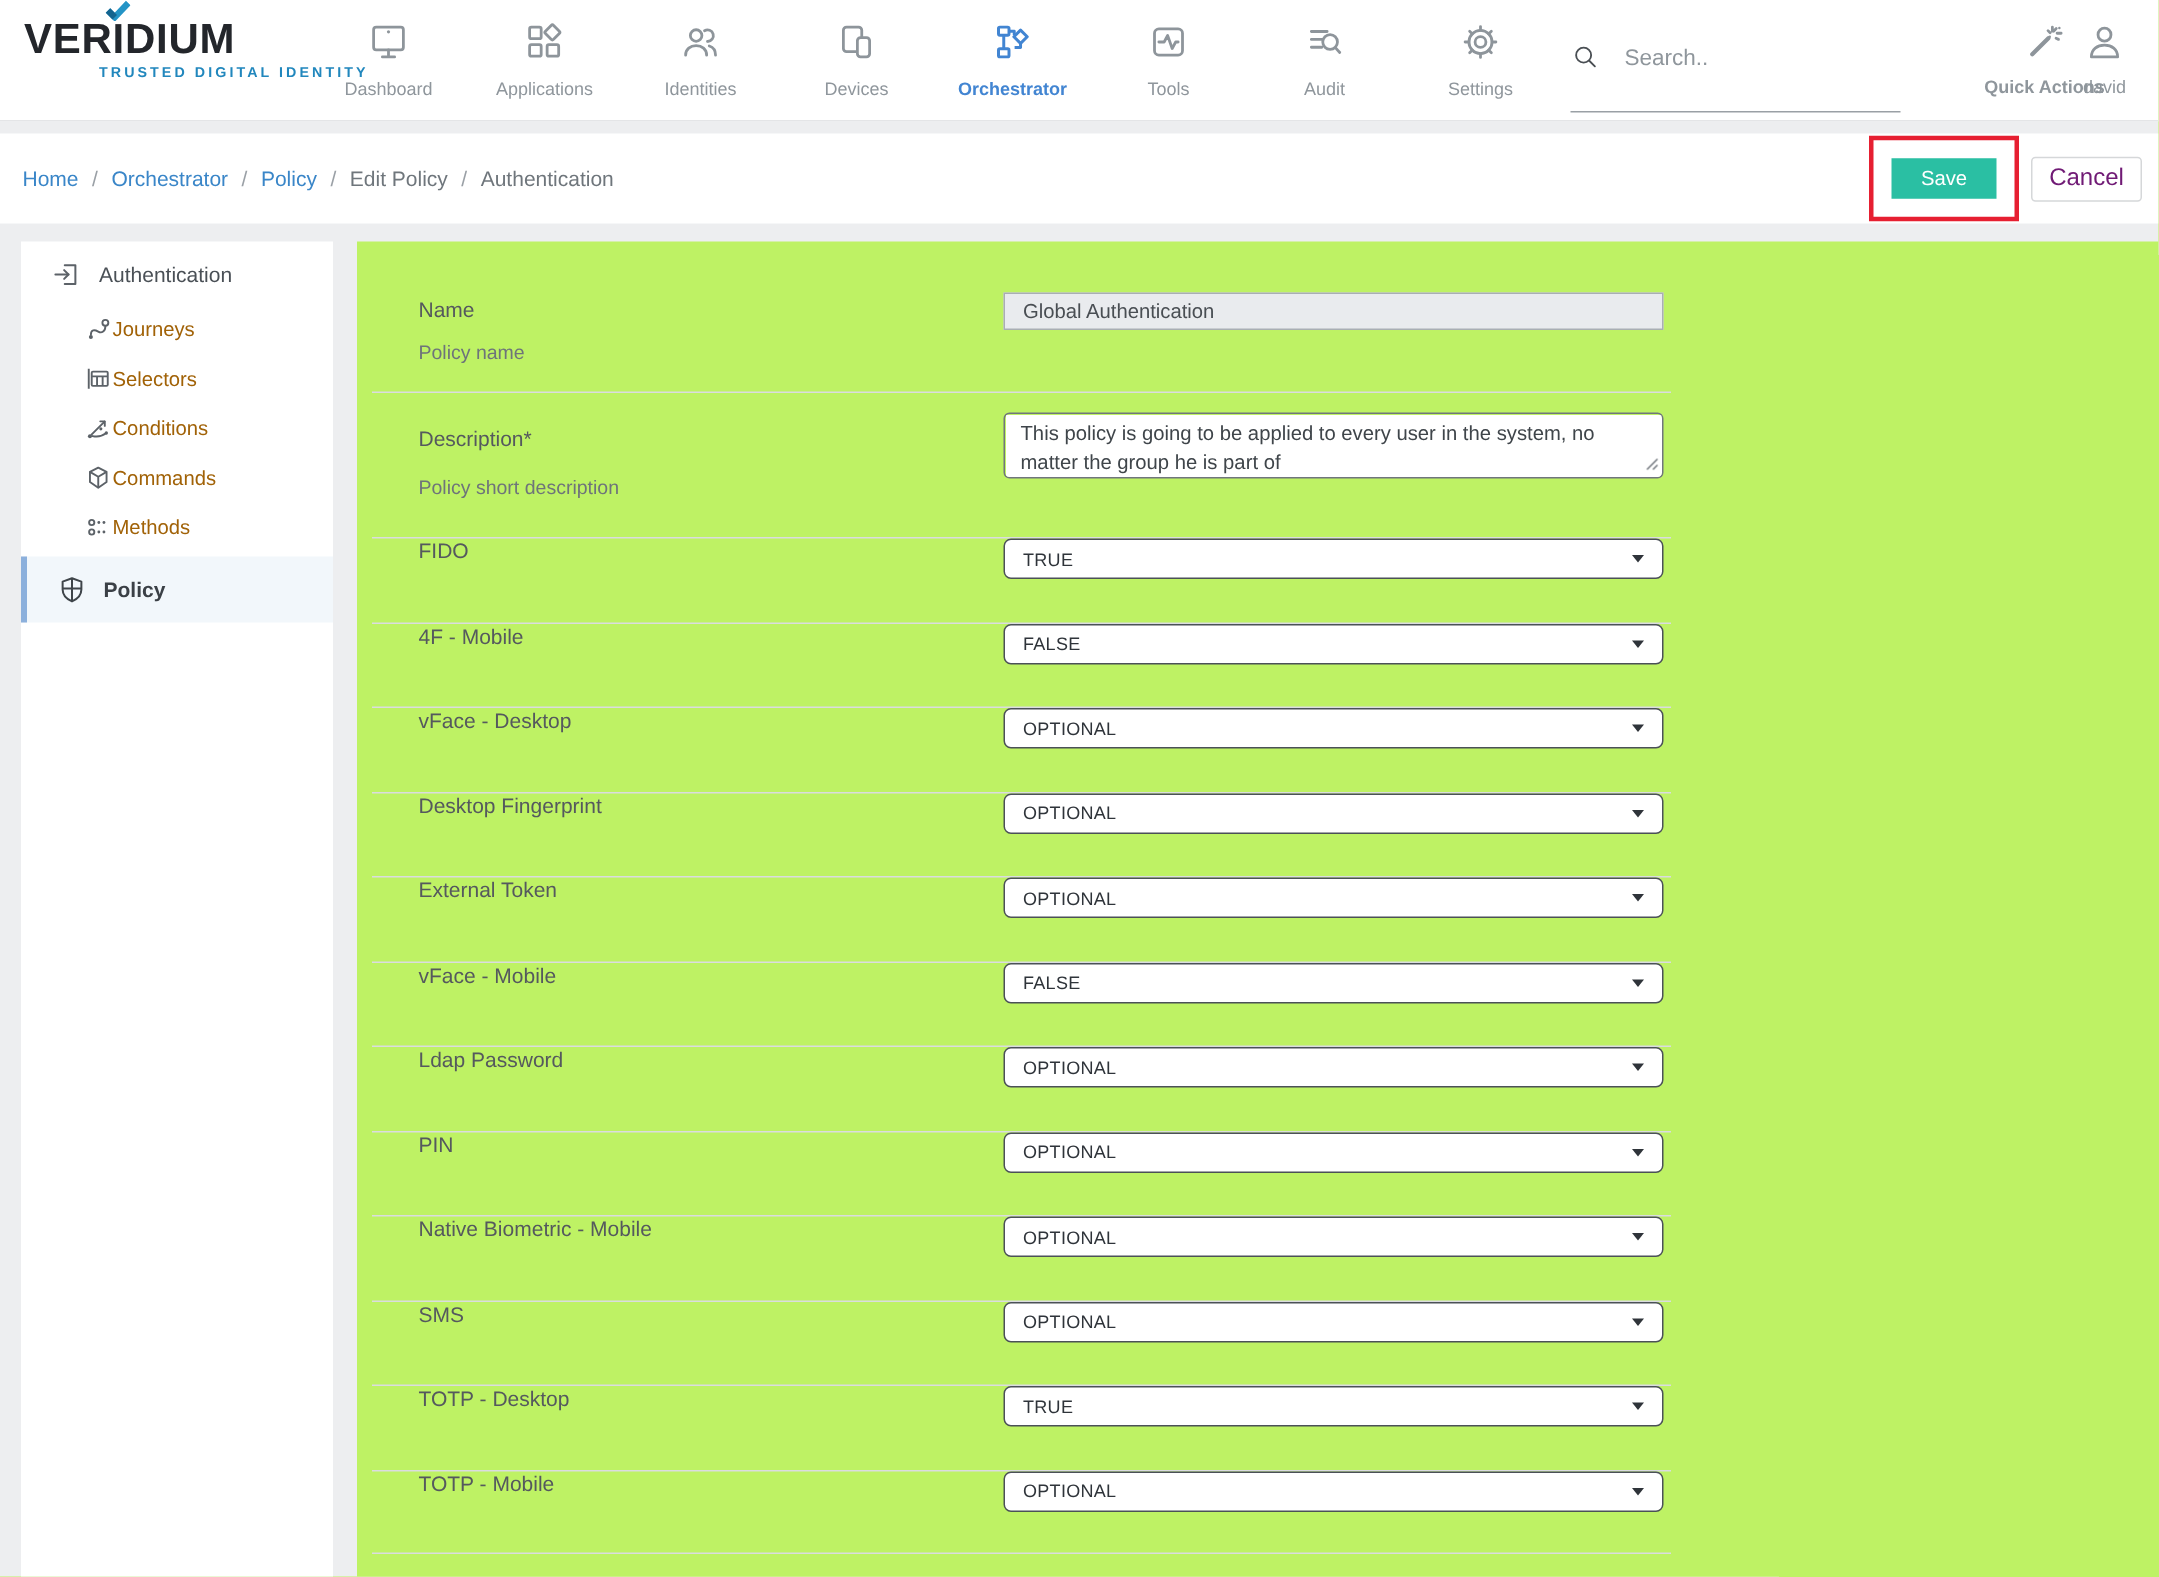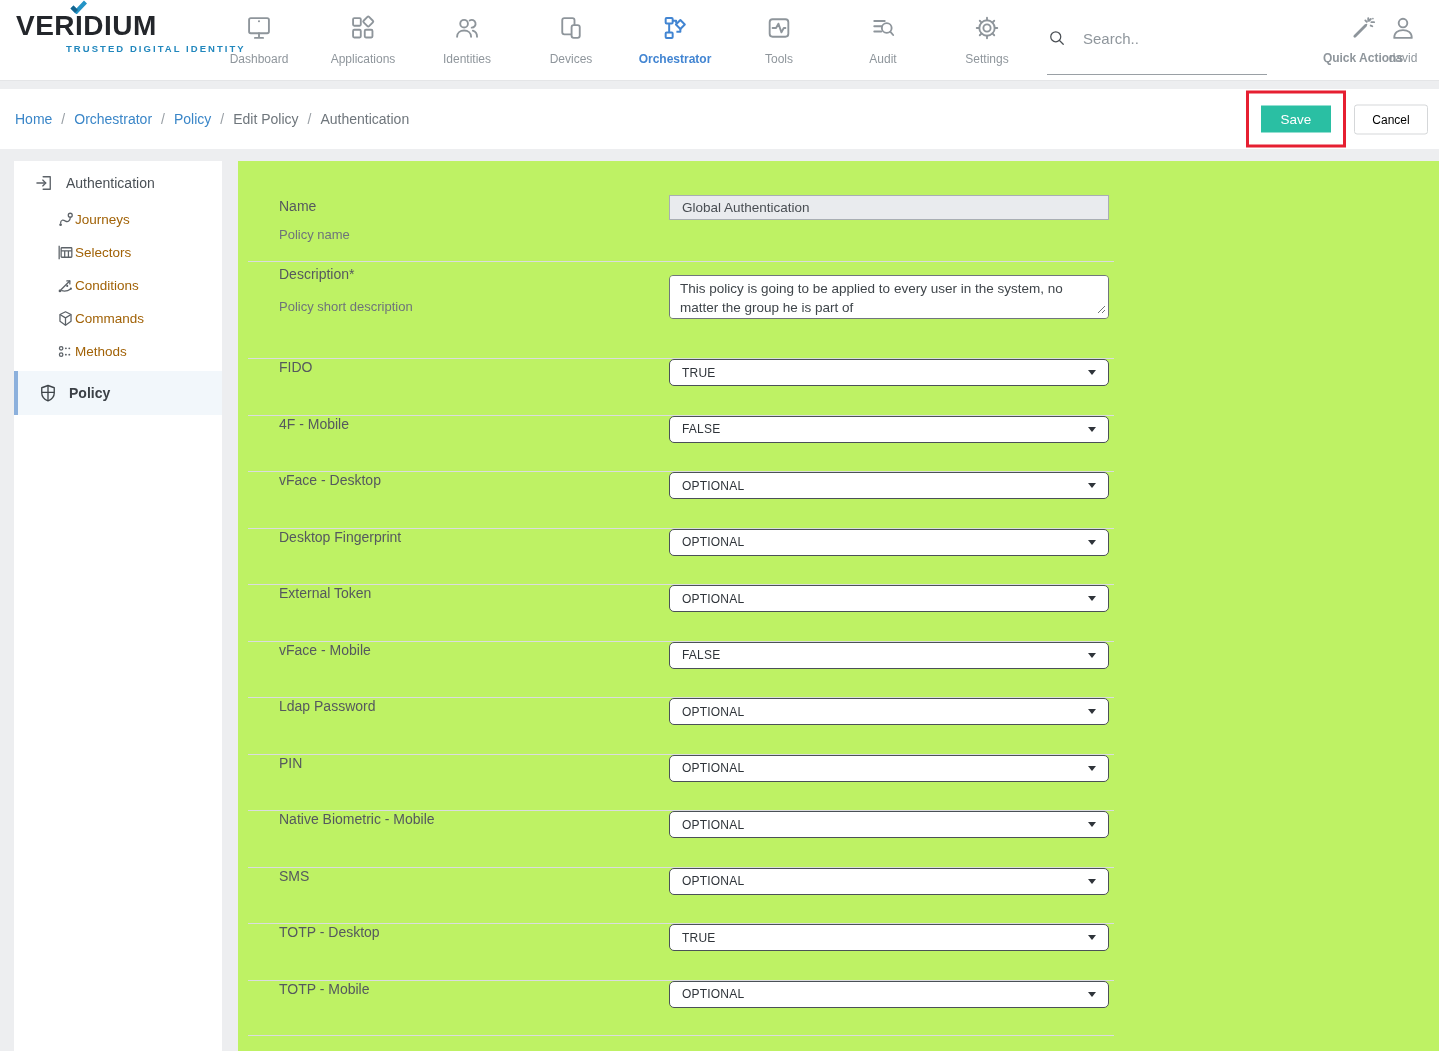--- a/index.html
+++ b/index.html
@@ -31,21 +31,21 @@
 
   
   .crumbbar { position:relative; height:60px; background:#fff; margin-top:8px; display:flex; align-items:center; padding-left:15px; }
   .crumb { font-size:14px; }
   .crumb .bc-link { color:#3a86c8; cursor:pointer; }
   .crumb .bc-cur { color:#6f767c; }
   .crumb .bc-sep { color:#9aa0a6; padding:0 9px; }
   .actions { position:absolute; right:11px; top:50%; transform:translateY(-50%); display:flex; align-items:center; gap:8px; }
   .save-annot { border:3px solid #e61f31; padding:12px; }
   .btn-save { display:block; background:#2abfa3; color:#fff; border:none; width:70px; height:27px; font-size:13.5px; font-family:inherit; cursor:pointer; }
-  .btn-cancel { background:#fff; border:1px solid #d5d7d9; border-radius:3px; width:74px; height:30px; font-size:12px; color:#000000; font-family:inherit; cursor:pointer; }
+  .btn-cancel { background:#fff; border:1px solid #d5d7d9; border-radius:3px; width:74px; height:30px; font-size:16px; color:#701a75; font-family:inherit; cursor:pointer; }
 
   
   .layout { display:flex; margin:12px 0 0 14px; gap:16px; height:900px; }
   .sidebar { width:208px; background:#fff; flex-shrink:0; }
   .content { flex:1; background:#bef264; }
 
   
   .side-head { display:flex; align-items:center; gap:12px; padding:12px 0 0 20px; color:#4a5056; font-size:14px; cursor:pointer; }
   .side-sub { margin-top:10px; padding-left:42px; }
   .sub-item { height:33px; display:flex; align-items:center; color:#a16207; font-size:13.5px; cursor:pointer; }
@@ -56,21 +56,21 @@
   .frow { display:flex; box-sizing:border-box; padding-left:31px; }
   .row-name { height:100px; }
   .row-desc { height:97px; border-top:1px solid #dadcdf; }
   .row-dd { height:56.5px; border-top:1px solid #dadcdf; align-items:flex-start; }
   .row-dd:last-child { border-bottom:1px solid #dadcdf; }
   .lcol { width:390px; display:flex; flex-direction:column; }
   .flabel { font-size:14px; color:#55595e; }
   .fhelper { font-size:13px; color:#6e747a; }
   .row-name .flabel { margin-top:37px; }
   .row-name .fhelper { margin-top:13px; }
-  .row-desc .flabel { margin-top:4px; }
+  .row-desc .flabel { margin-top:22px; }
   .row-desc .fhelper { margin-top:17px; }
   .in-name { margin-top:34px; width:440px; height:25px; background:#e9ebee; border:1px solid #a9aeb4; border-radius:0; padding:0 12px; font-size:13.5px; color:#494e53; font-family:inherit; }
   .ta-wrap { position:relative; margin-top:13px; width:440px; height:44px; }
   .ta-desc { width:440px; height:44px; border:1px solid #70767c; border-radius:4px; padding:3px 14px 3px 10px; font-size:13.5px; line-height:1.42; color:#3f454a; font-family:inherit; resize:none; outline:none; }
   .ta-grip { position:absolute; right:3px; bottom:5px; }
   .ddlabel { width:390px; font-size:14px; color:#55595e; }
   .dd { width:440px; height:27px; border:1px solid #4b5157; border-radius:5px; display:flex; align-items:center; padding:0 12px; cursor:pointer; background:#fff; }
   .ddval { font-size:12px; color:#2f343a; flex:1; letter-spacing:.2px; }
   .caret { width:0; height:0; border-left:4px solid transparent; border-right:4px solid transparent; border-top:5px solid #2f343a; }
 </style>

